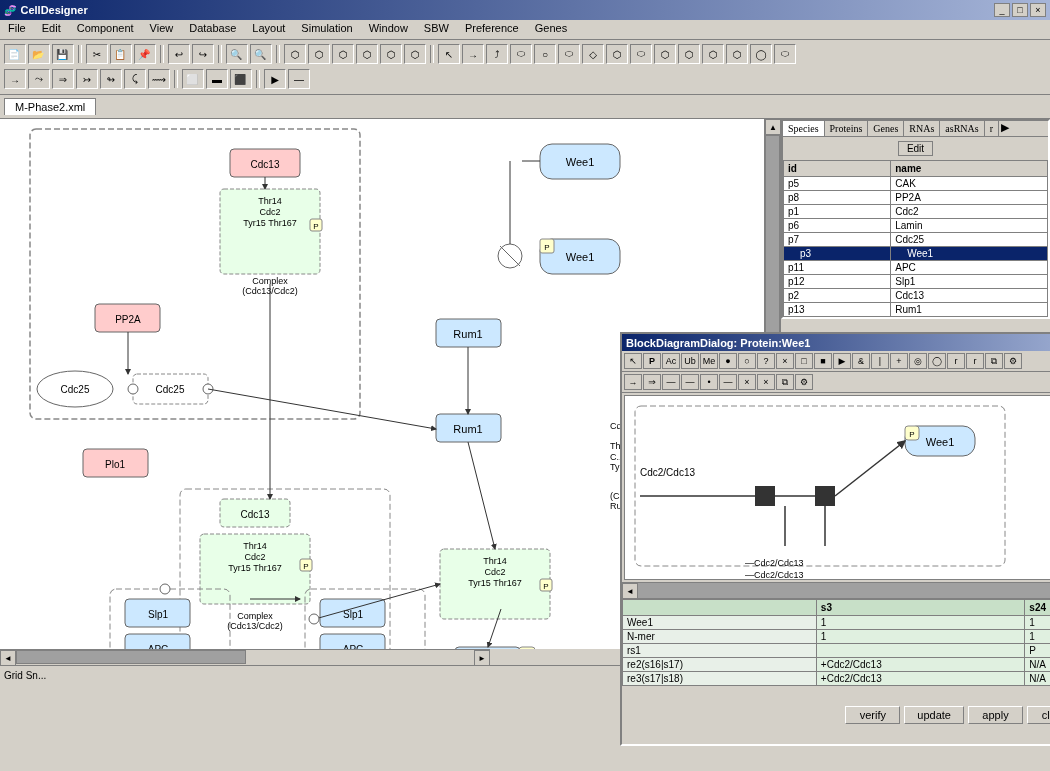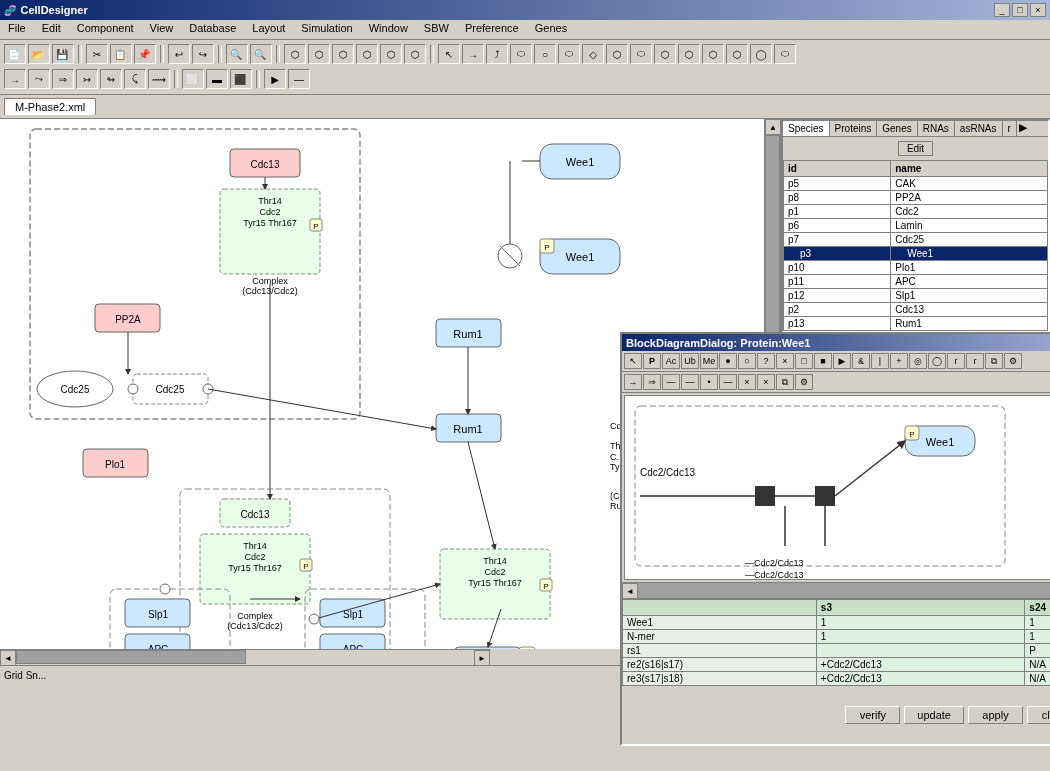--- a/index.html
+++ b/index.html
@@ -95,20 +95,21 @@
     .species-tabs {
       display: flex;
       background: #d4d0c8;
       border-bottom: 1px solid #808080;
     }
     .species-tab {
       font-size: 10px;
       padding: 2px 5px;
       border-right: 1px solid #808080;
       cursor: pointer;
+      font-family: Liberation Serif, serif;
     }
     .species-tab.active { background: #ffffff; }
     .species-edit-btn {
       background: #d4d0c8;
       border: 1px solid #808080;
       font-size: 10px;
       padding: 1px 8px;
       margin: 2px auto;
       display: block;
       cursor: pointer;
@@ -540,24 +541,20 @@
             <td>p6</td>
               <td>Lamin</td>
           </tr>
           <tr>
             <td>p7</td>
               <td>Cdc25</td>
           </tr>
           <tr class="selected">
             <td>p3</td>
               <td>Wee1</td>
-          </tr>
-          <tr>
-            <td>p10</td>
-              <td>Plo1</td>
           </tr>
           <tr>
             <td>p11</td>
               <td>APC</td>
           </tr>
           <tr>
             <td>p12</td>
               <td>Slp1</td>
           </tr>
           <tr>

